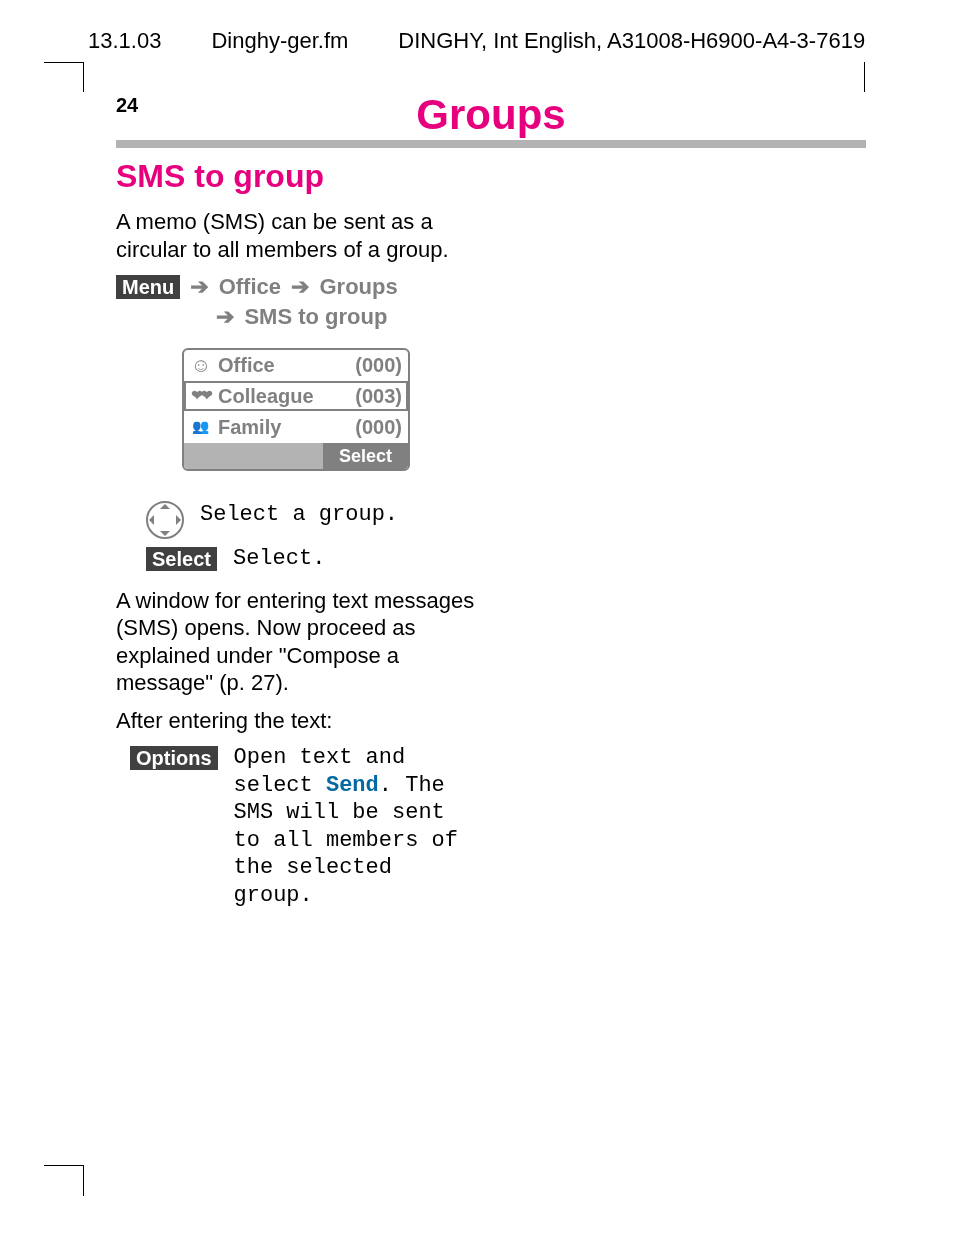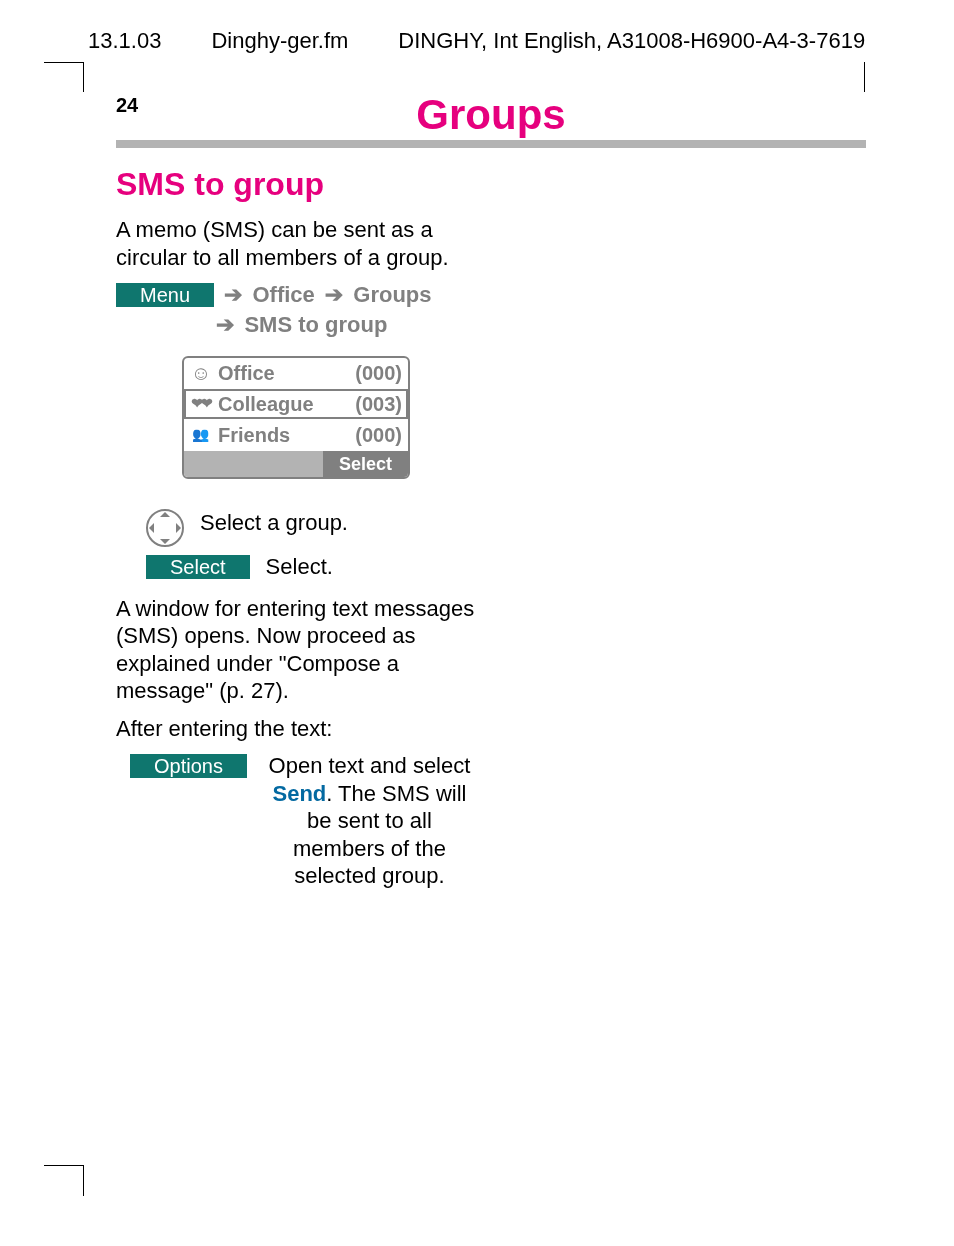--- a/index.html
+++ b/index.html
@@ -84,21 +84,21 @@
     padding-top: 0;
   }
   .header-rule {
     margin-top: 4px;
     height: 8px;
     background: #b3b3b3;
   }
 
   .content {
     position: absolute;
-    top: 164px;
+    top: 156px;
     left: 116px;
     width: 360px;
     font-size: 22px;
     line-height: 1.25;
   }
 
   .section-title {
     color: #e6007e;
     font-weight: bold;
     font-size: 32px;
@@ -116,25 +116,25 @@
     align-items: center;
     gap: 10px;
     font-weight: bold;
     color: #808080;
     font-size: 22px;
     margin: 2px 0;
   }
   .bc-indent { padding-left: 100px;}
   .pill {
     display: inline-block;
-    background: #0f766e;
+    background: #404040;
     color: #fff;
-    font-weight: normal;
+    font-weight: bold;
     font-size: 20px;
-    padding: 2px 24px;
+    padding: 2px 6px;
     border-radius: 0;
     line-height: 1;
   }
   .arrow {
     color: #808080;
     font-weight: bold;
   }
 
   .phone-screen {
     margin: 0 auto 24px auto;
@@ -187,20 +187,21 @@
     gap: 16px;
     margin: 6px 0;
   }
   .instr-icon-col {
     width: 68px;
     display: flex;
     justify-content: flex-end;
   }
   .instr-text {
     flex: 1;
+    font-family: Liberation Mono, monospace;
   }
   .nav-circle {
     width: 34px; height: 34px;
     border: 2px solid #808080;
     border-radius: 50%;
     position: relative;
   }
   .nav-circle .tri {
     position: absolute;
     width: 0; height: 0;
@@ -262,21 +263,21 @@
           <span class="ps-name">Office</span>
           <span class="ps-count">(000)</span>
         </div>
         <div class="ps-row selected">
           <span class="ps-icon" style="font-size:14px; letter-spacing:-2px;">❤︎❤︎</span>
           <span class="ps-name">Colleague</span>
           <span class="ps-count">(003)</span>
         </div>
         <div class="ps-row">
           <span class="ps-icon" style="font-size:14px;">👥</span>
-          <span class="ps-name">Friends</span>
+          <span class="ps-name">Family</span>
           <span class="ps-count">(000)</span>
         </div>
         <div class="ps-softkeys">
           <div class="ps-sk-left"></div>
           <div class="ps-sk-right">Select</div>
         </div>
       </div>
     </div>
 
     <div class="instr-row">
@@ -294,21 +295,21 @@
     <div class="instr-row" style="margin-left:30px;">
       <div>
         <span class="pill">Select</span>
       </div>
       <div class="instr-text">Select.</div>
     </div>
 
     <p class="para" style="margin-top:14px;">A window for entering text messages (SMS) opens. Now proceed as explained under "Compose a message" (p. 27).</p>
     <p class="para">After entering the text:</p>
 
-    <div class="instr-row" style="margin-left:14px; align-items:flex-start;text-align:center;">
+    <div class="instr-row" style="margin-left:14px; align-items:flex-start;">
       <div>
         <span class="pill">Options</span>
       </div>
       <div class="instr-text">
         <span>Open text and select </span><span class="bold-gray">Send</span><span>. The SMS will be sent to all members of the selected group.</span>
       </div>
     </div>
 
   </div>
 </div>

